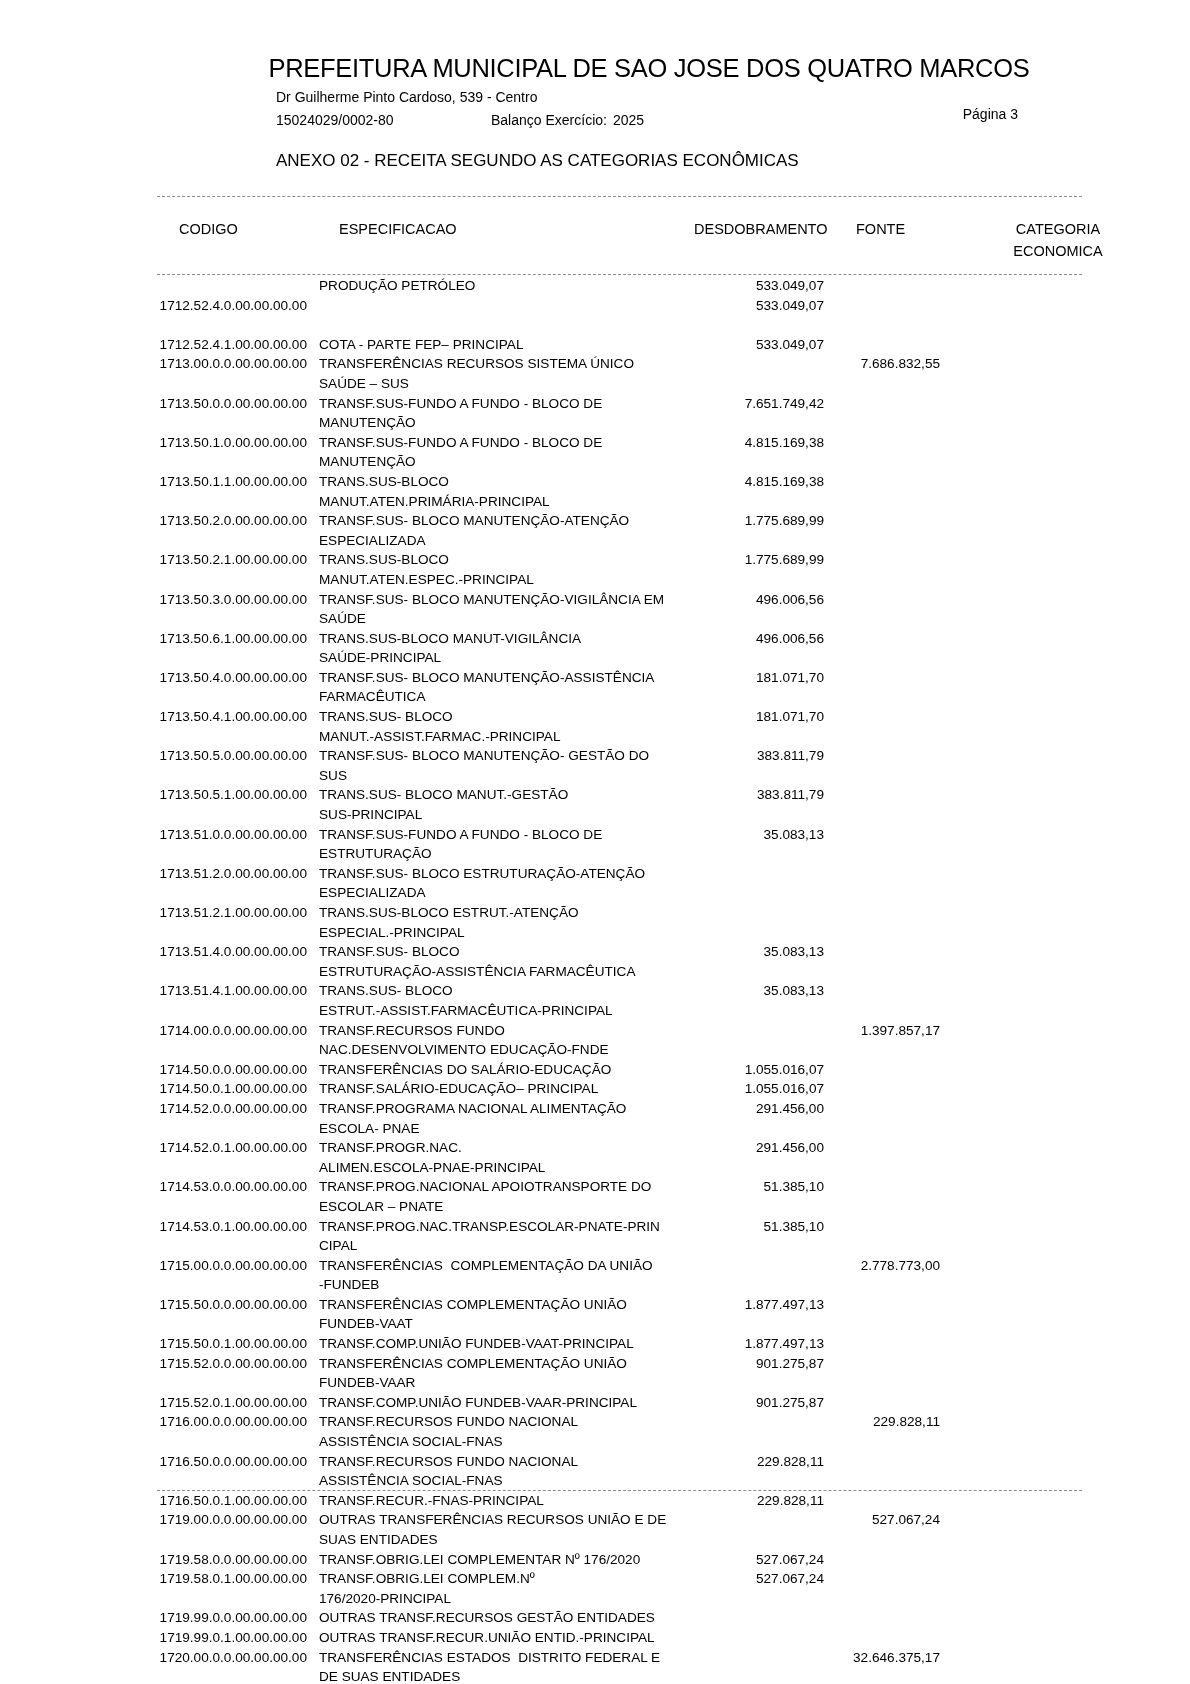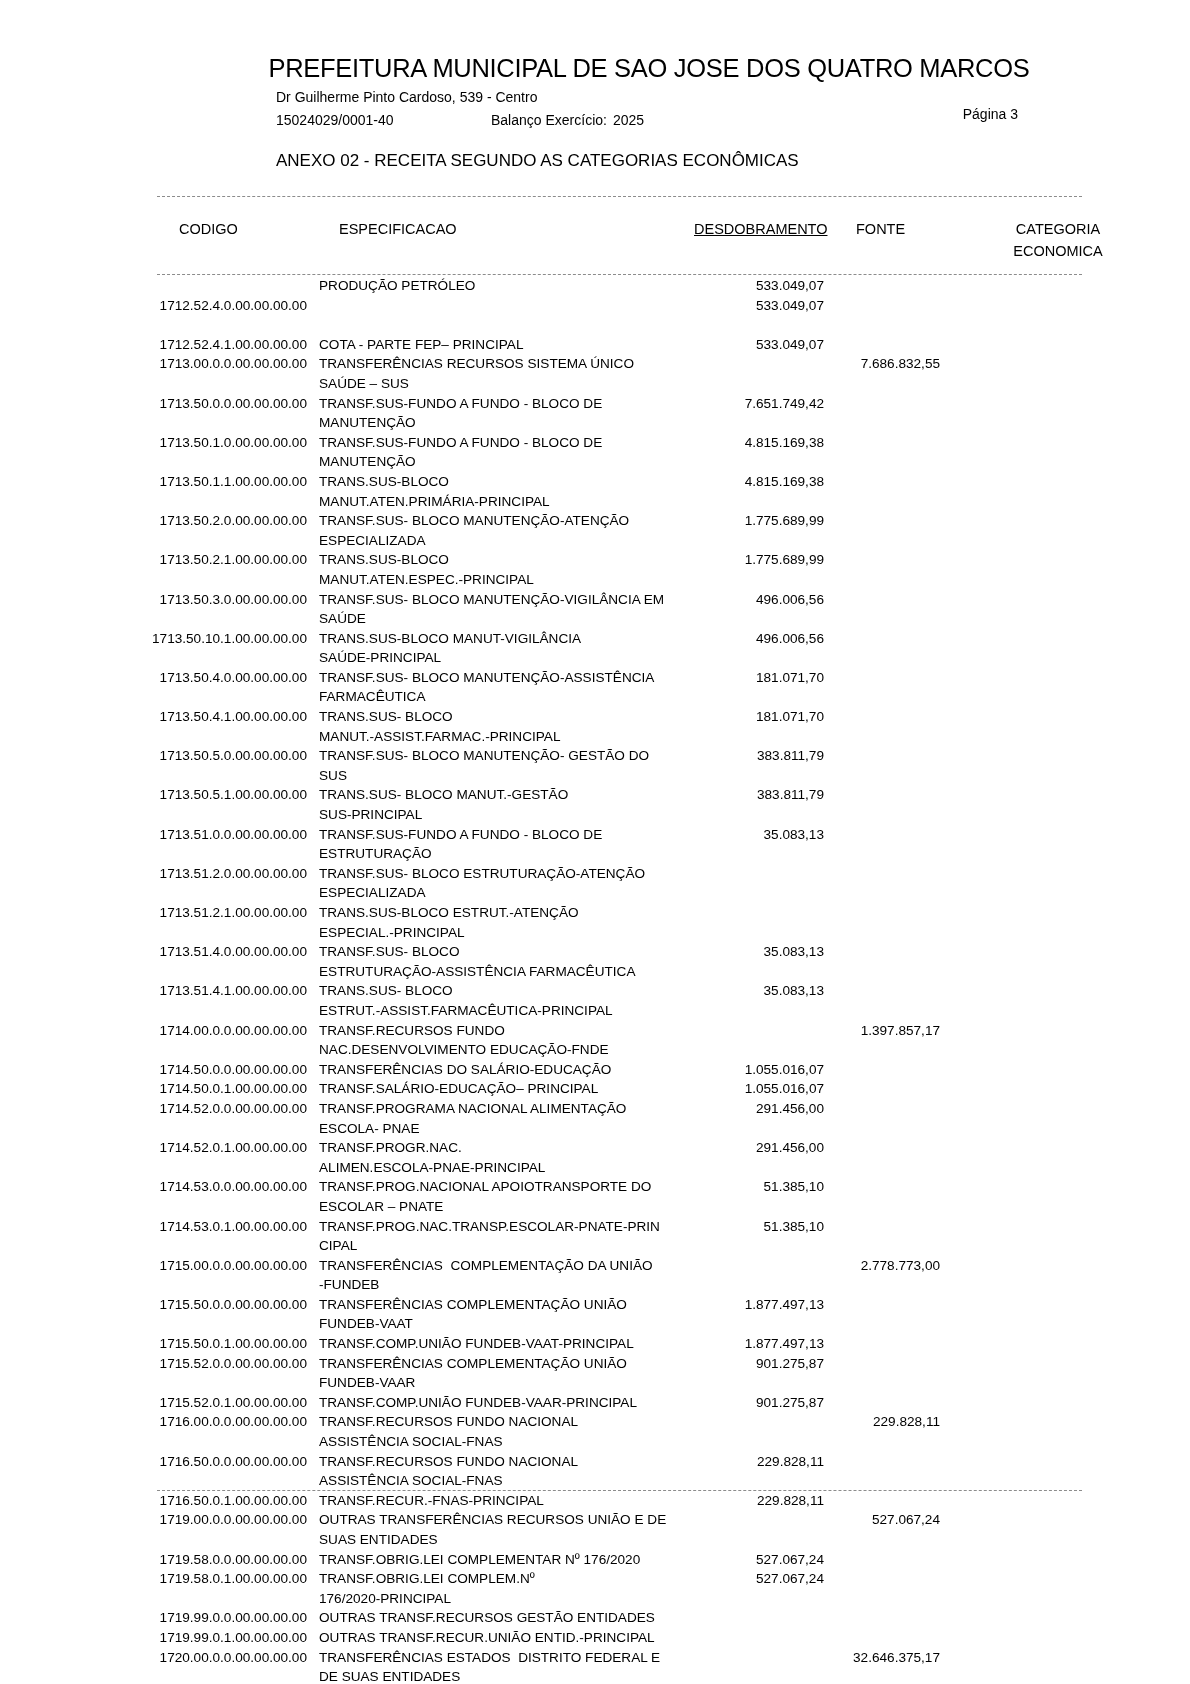--- a/index.html
+++ b/index.html
@@ -100,21 +100,21 @@
     font-size: 14.5px;
     margin-left: 20px;
   }
   .ch {
     position: absolute;
     top: 0;
     line-height: 1.55;
   }
   .ch-codigo       { left: 105px; }
   .ch-espec        { left: 265px; }
-  .ch-desdobramento{ left: 620px; text-decoration: underline; }
+  .ch-desdobramento{ left: 620px; }
   .ch-fonte        { left: 782px; }
   .ch-categoria    { left: 925px; width: 118px; text-align: center; }
   .ch-categoria div { display: block; }
 
   
   .table {
     position: absolute;
     left: 0;
     top: 276px;
     width: 1190px;
@@ -162,21 +162,21 @@
 </style>
 </head>
 <body>
 
 <div class="page">
 
   <div class="doc-header">
     <div class="org-name">PREFEITURA MUNICIPAL DE SAO JOSE DOS QUATRO MARCOS</div>
     <div class="org-address">Dr Guilherme Pinto Cardoso, 539 - Centro</div>
     <div class="org-line3">
-      <span class="cnpj">15024029/0001-40</span>
+      <span class="cnpj">15024029/0002-80</span>
       <span class="balance-label">Balanço Exercício:</span>
       <span class="balance-year">2025</span>
     </div>
     <div class="report-title">ANEXO 02 - RECEITA SEGUNDO AS CATEGORIAS ECONÔMICAS</div>
   </div>
 
   <div class="page-number">Página 3</div>
 
   <div class="rule r1"></div>
 
@@ -264,21 +264,21 @@
       </div>
       <div class="row two-line">
         <div class="cell c-codigo">1713.50.3.0.00.00.00.00</div>
         <div class="cell c-espec">TRANSF.SUS- BLOCO MANUTENÇÃO-VIGILÂNCIA EM
 SAÚDE</div>
         <div class="cell c-desdobramento">496.006,56</div>
         <div class="cell c-fonte"></div>
         <div class="cell c-categoria"></div>
       </div>
       <div class="row two-line">
-        <div class="cell c-codigo">1713.50.10.1.00.00.00.00</div>
+        <div class="cell c-codigo">1713.50.6.1.00.00.00.00</div>
         <div class="cell c-espec">TRANS.SUS-BLOCO MANUT-VIGILÂNCIA
 SAÚDE-PRINCIPAL</div>
         <div class="cell c-desdobramento">496.006,56</div>
         <div class="cell c-fonte"></div>
         <div class="cell c-categoria"></div>
       </div>
       <div class="row two-line">
         <div class="cell c-codigo">1713.50.4.0.00.00.00.00</div>
         <div class="cell c-espec">TRANSF.SUS- BLOCO MANUTENÇÃO-ASSISTÊNCIA
 FARMACÊUTICA</div>

